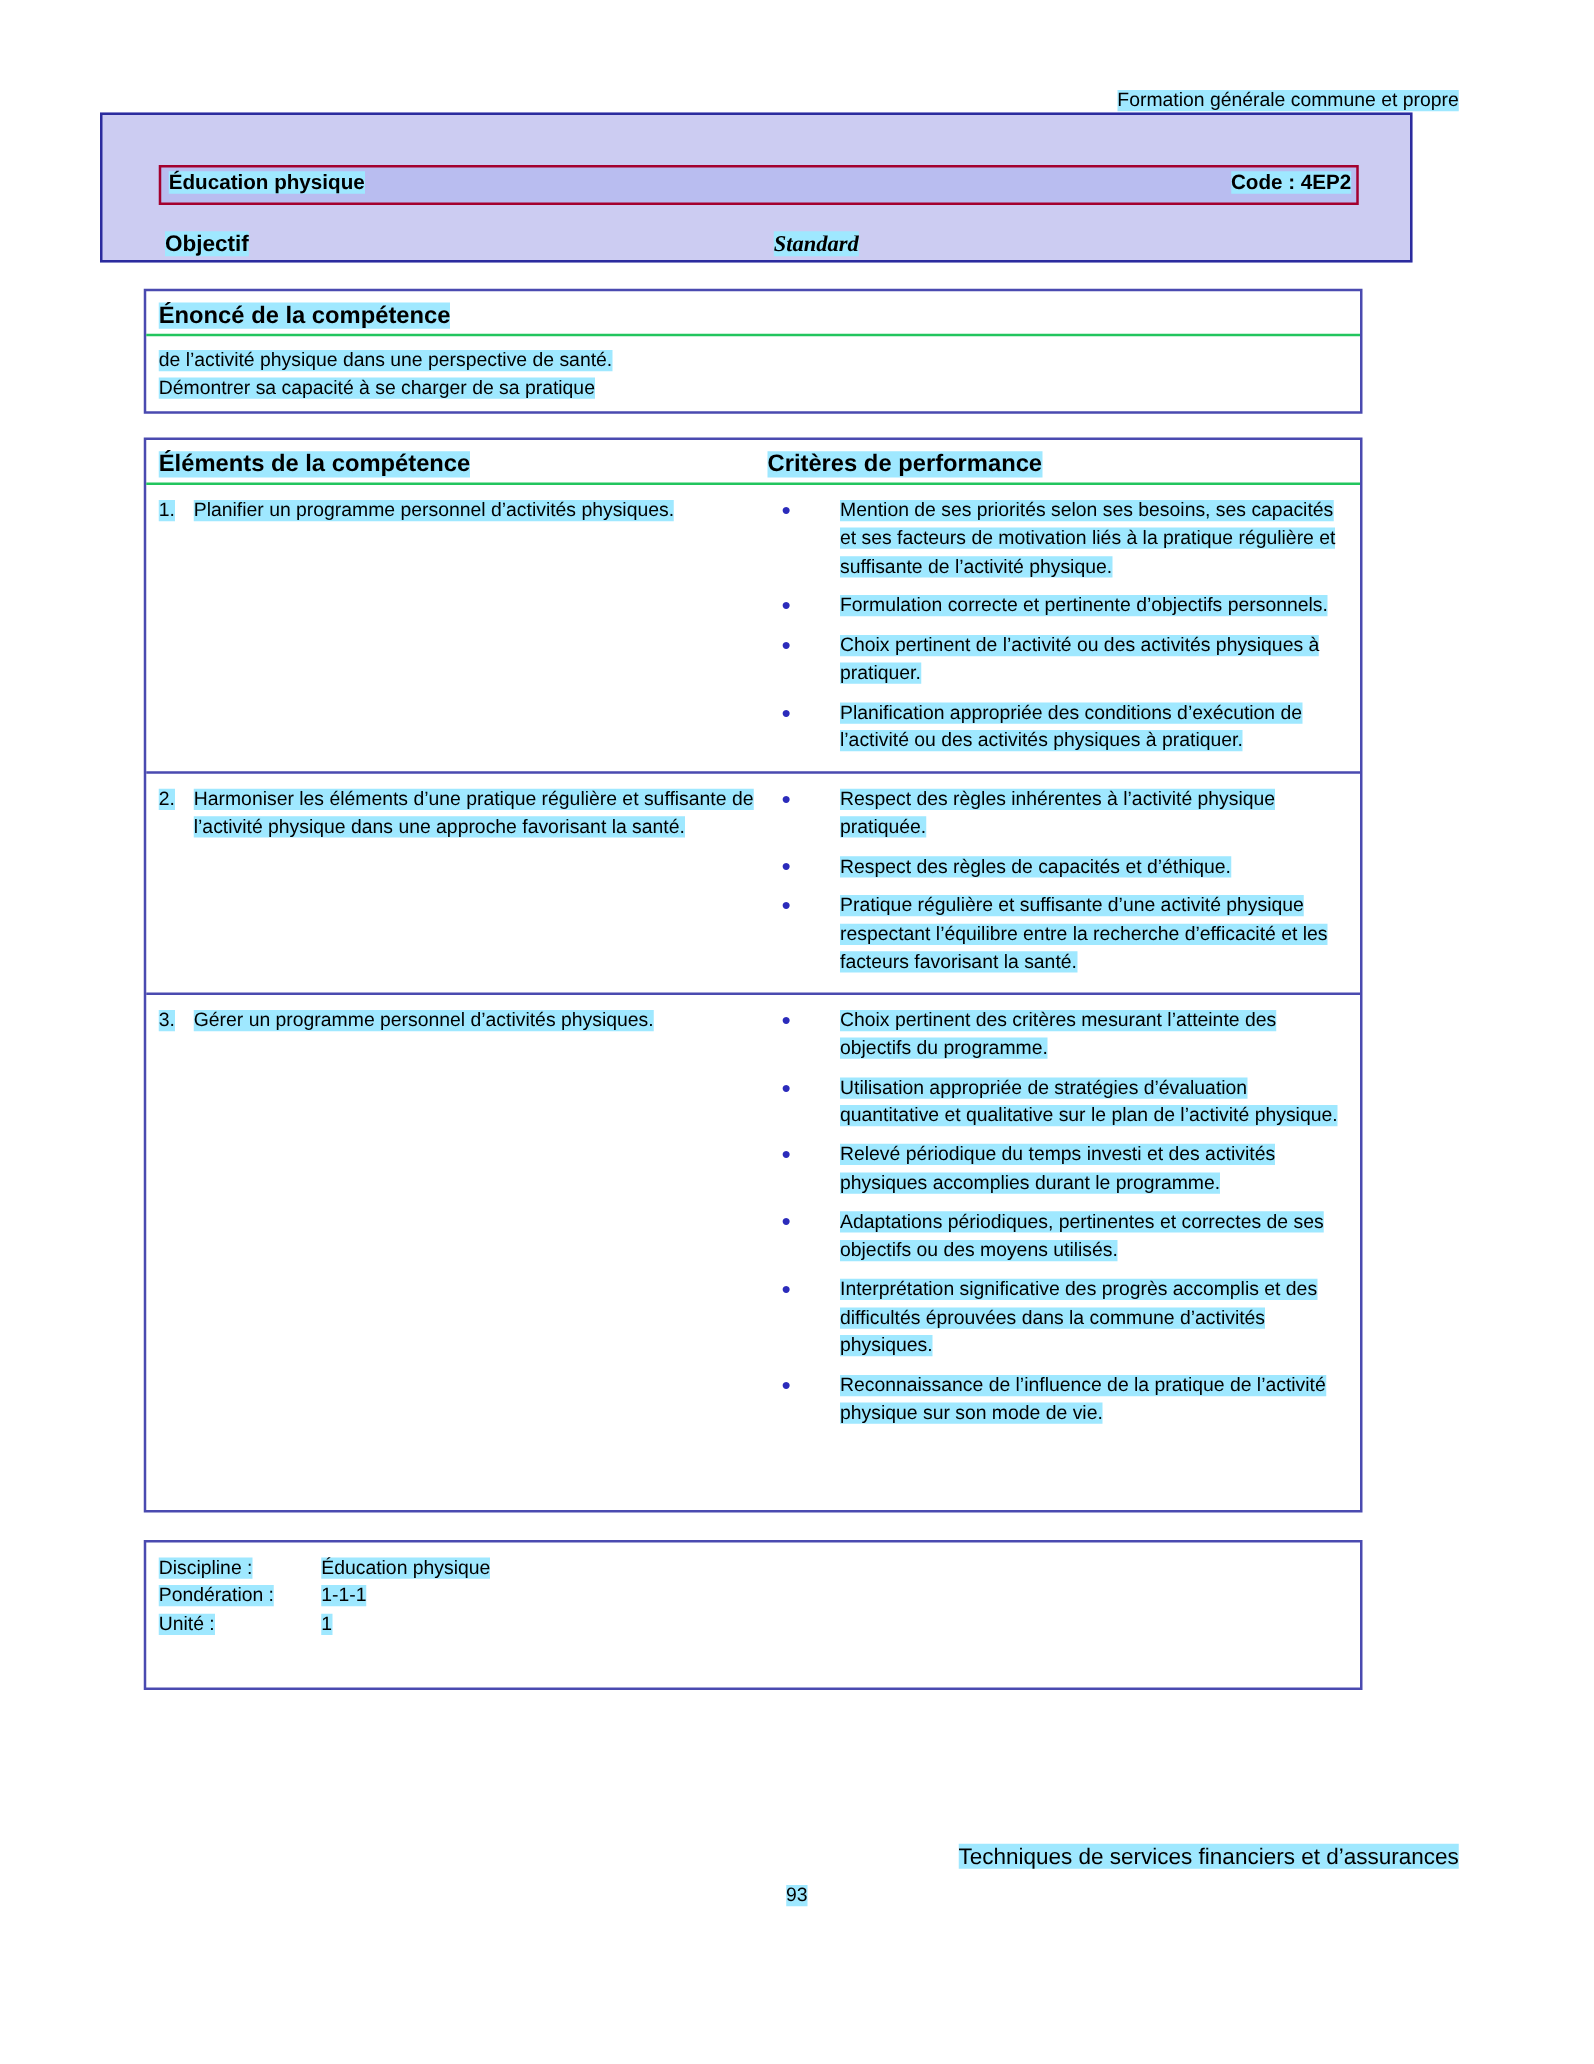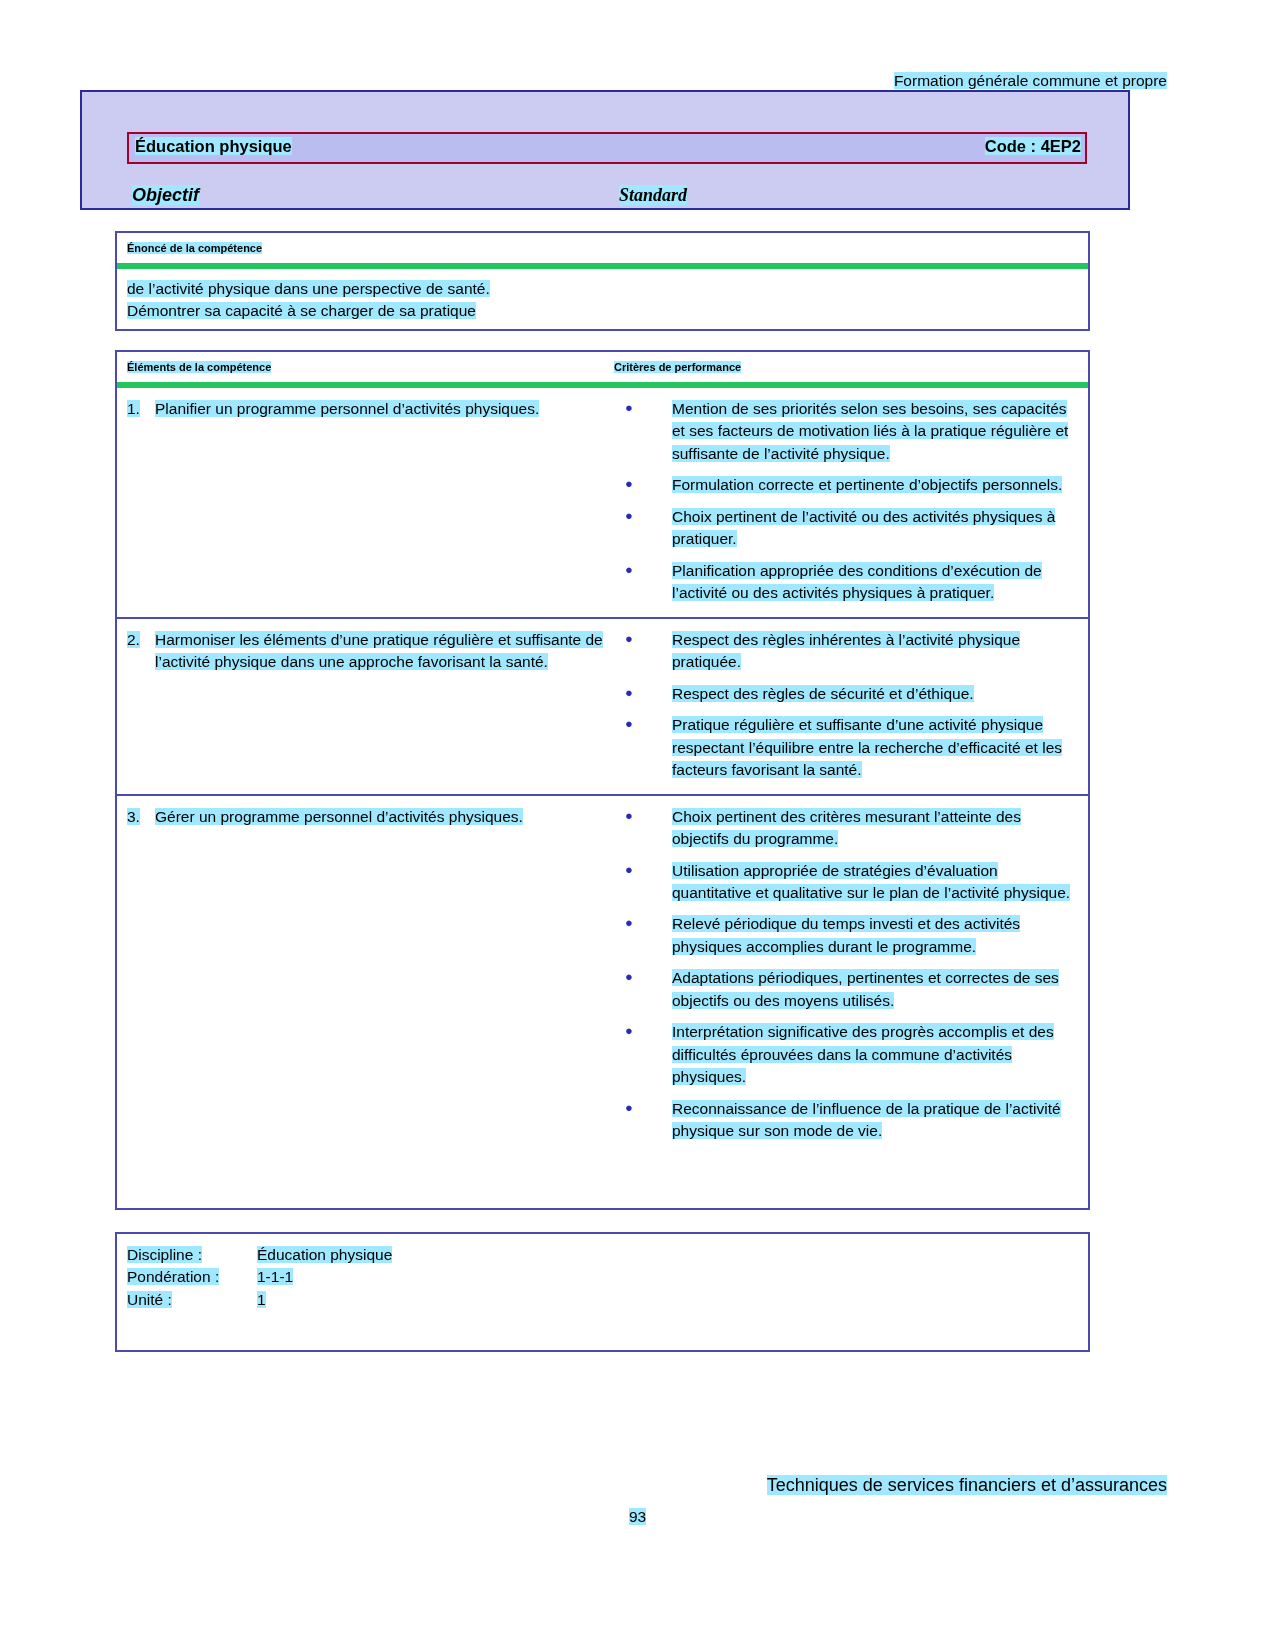--- a/index.html
+++ b/index.html
@@ -76,21 +76,20 @@
     font-weight: bold;
     color: #1a1a8c;
     white-space: nowrap;
   }
   .objectif-label {
     position: absolute;
     left: 50px;
     top: 93px;
     font-size: 18px;
     font-weight: bold;
-    font-style: italic;
     color: #2b2bbb;
   }
   .standard-label {
     position: absolute;
     left: 537px;
     top: 93px;
     font-size: 18px;
     font-weight: bold;
     font-style: italic;
     color: #2b2bbb;
@@ -98,24 +97,24 @@
   }
 
   
   .block {
     position: absolute;
     border: 2px solid #4a4ab0;
     box-sizing: border-box;
     background: #ffffff;
   }
   .block-header {
-    border-bottom: 6px solid #22c55e;
+    border-bottom: 2px solid #22c55e;
     box-sizing: border-box;
     padding: 9px 10px 8px 10px;
-    font-size: 11px;
+    font-size: 19px;
     font-weight: bold;
     color: #111;
     position: relative;
     height: 36px;
   }
   .block-header .right-col-title {
     position: absolute;
     left: 497px;
     top: 9px;
   }
@@ -270,21 +269,21 @@
           <span class="txt"><span class="hl">Harmoniser les éléments d’une pratique régulière et suffisante de l’activité physique dans une approche favorisant la santé.</span></span>
         </div>
       </div>
       <div class="col-right">
         <div class="crit">
           <span class="bullet">●</span>
           <span class="txt"><span class="hl">Respect des règles inhérentes à l’activité physique pratiquée.</span></span>
         </div>
         <div class="crit">
           <span class="bullet">●</span>
-          <span class="txt"><span class="hl">Respect des règles de sécurité et d’éthique.</span></span>
+          <span class="txt"><span class="hl">Respect des règles de capacités et d’éthique.</span></span>
         </div>
         <div class="crit">
           <span class="bullet">●</span>
           <span class="txt"><span class="hl">Pratique régulière et suffisante d’une activité physique respectant l’équilibre entre la recherche d’efficacité et les facteurs favorisant la santé.</span></span>
         </div>
       </div>
     </div>
 
     <div class="row">
       <div class="col-left">

